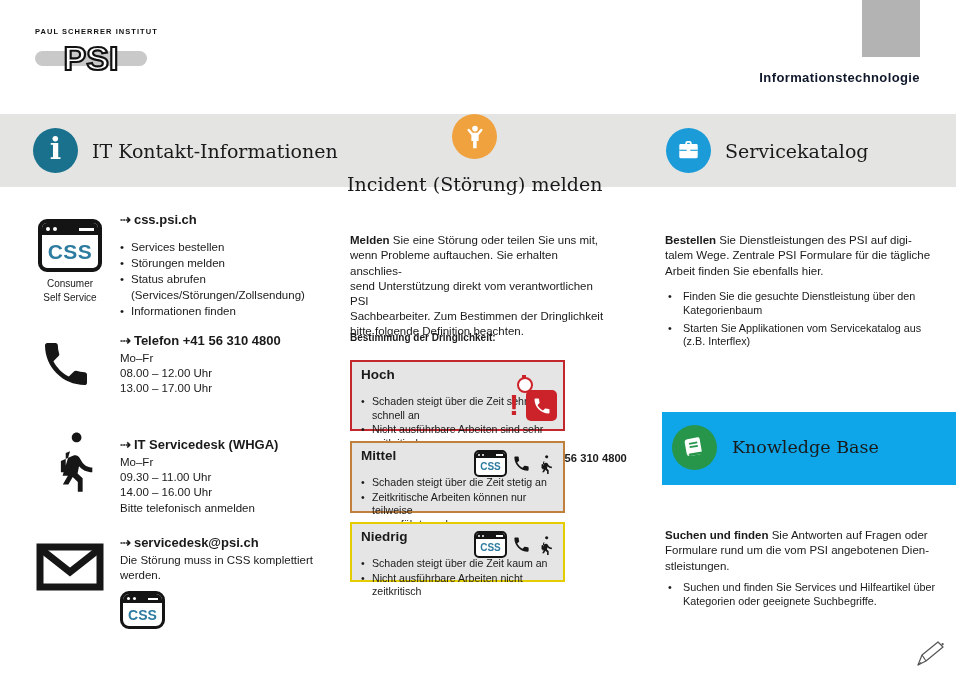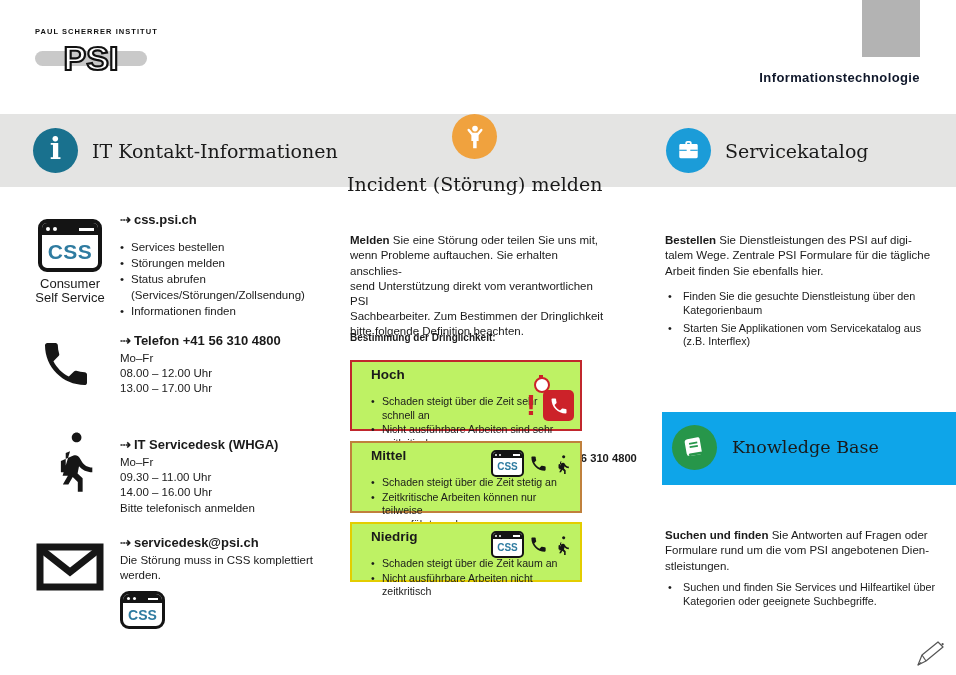--- a/index.html
+++ b/index.html
@@ -48,24 +48,24 @@
   .css-small{width:45px;height:38px;border-width:3px;}
   .css-small .css-bar{height:9px;}
   .css-small .css-dot{width:3px;height:3px;}
   .css-small .css-dash{width:10px;height:2px;}
   .css-small .css-label{font-size:14px;line-height:24px;}
   .css-mini{width:33px;height:27px;border-width:2px;border-radius:5px;}
   .css-mini .css-bar{height:6px;padding:0 2px;gap:2px;}
   .css-mini .css-dot{width:2px;height:2px;}
   .css-mini .css-dash{width:7px;height:1.5px;}
   .css-mini .css-label{font-size:10px;line-height:17px;}
-  .icon-caption{text-align:center;font-size:13px;line-height:14px;margin-top:5px;}
-
-  
-  .ubox{position:absolute;left:350px;width:232px;background:#bef264;box-sizing:border-box;padding:5px 19px;}
+  .icon-caption{text-align:center;font-size:10px;line-height:14px;margin-top:5px;}
+
+  
+  .ubox{position:absolute;left:350px;width:215px;background:#e5e5e5;box-sizing:border-box;padding:5px 9px;}
   .ubox-title{font-size:13.5px;font-weight:bold;margin-bottom:2px;}
   .ubox .blist li{font-size:10.6px;line-height:13.6px;}
   .ubox-note{font-size:11.2px;font-weight:bold;margin-top:2px;white-space:nowrap;}
   .b-hoch{border:2px solid #c1272d;}
   .b-mittel{border:2px solid #c0803c;}
   .b-niedrig{border:2px solid #e3cd00;}
   .box-icons{position:absolute;top:7px;right:8px;display:flex;align-items:center;gap:5px;}
 
   .urgent-icon{position:absolute;right:6px;top:15px;width:48px;height:46px;}
   .excl{position:absolute;left:0;bottom:3px;color:#cc2229;font-weight:bold;font-size:30px;line-height:1;font-family:"Liberation Sans",sans-serif;}

